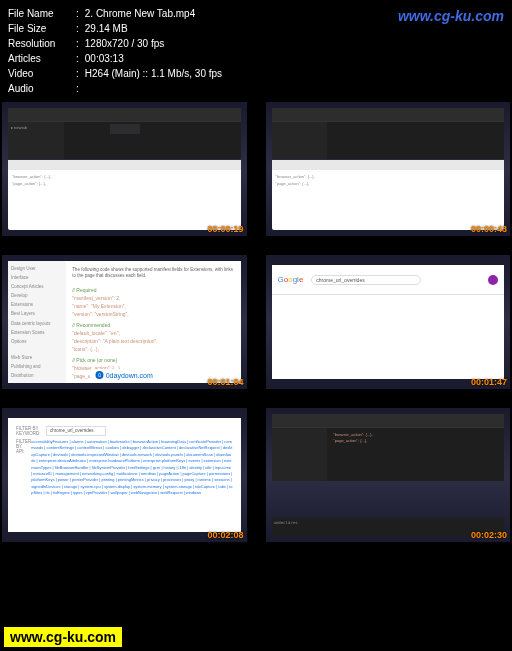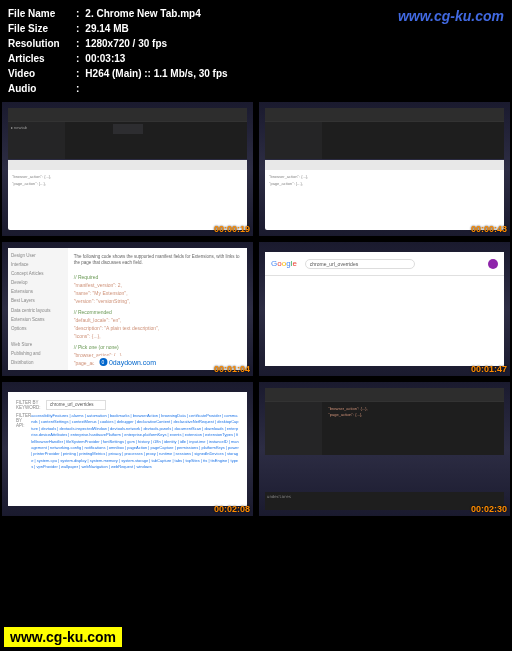--- a/index.html
+++ b/index.html
@@ -1,23 +1,23 @@
 <!DOCTYPE html>
 <html><head>
 <meta charset="utf-8">
 <style>
 *{margin:0;padding:0;box-sizing:border-box;font-family:Arial,sans-serif}
 body{width:512px;height:651px;background:#000;overflow:hidden;position:relative}
-.info{padding:6px 8px;color:#fff;font-size:10px;font-weight:bold;line-height:1.5;background:#000}
+.info{padding:6px 8px;color:#fff;font-size:10px;font-weight:normal;line-height:1.5;background:#000}
 .info-row{display:flex}
 .info-label{width:68px}
 .info-sep{margin-right:6px}
 .watermark-top{position:absolute;top:8px;right:8px;color:#4169E1;font-size:14px;font-weight:bold;font-style:italic}
 .watermark-bottom{position:absolute;bottom:4px;left:4px;background:#ff0;color:#000;font-size:14px;font-weight:bold;padding:2px 6px}
-.grid{display:grid;grid-template-columns:1fr 1fr;gap:6px;padding:0 2px}
+.grid{display:grid;grid-template-columns:1fr 1fr;gap:19px;padding:0 2px}
 .thumb{position:relative;height:134px;background:linear-gradient(180deg,#1a1a2e 0%,#2d2d44 50%,#1a1a2e 100%);overflow:hidden}
 .ts{position:absolute;bottom:2px;right:3px;color:#ff8c00;font-size:9px;font-weight:bold;text-shadow:0 0 2px #000}
 .editor{position:absolute;top:6px;left:6px;right:6px;height:38%;background:#1e1e1e;border-radius:2px}
 .editor-top{height:14px;background:#2d2d2d;border-bottom:1px solid #333}
 .editor-sidebar{position:absolute;left:0;top:14px;bottom:0;width:24%;background:#252526}
 .editor-main{position:absolute;left:24%;top:14px;right:0;bottom:0;background:#1e1e1e}
 .tab{position:absolute;top:2px;left:26%;width:30px;height:10px;background:#2d2d30}
 .browser{position:absolute;bottom:6px;left:6px;right:6px;height:52%;background:#fff;border-radius:2px}
 .browser-bar{height:10px;background:#e8e8e8}
 .code-area{padding:4px;font-size:4px;line-height:1.6;color:#888;font-family:monospace}
@@ -33,21 +33,21 @@
 .badge{position:absolute;bottom:8px;left:50%;transform:translateX(-50%);background:#fff;border-radius:8px;padding:2px 6px;font-size:7px;color:#0066cc;display:flex;align-items:center;gap:2px}
 .badge-icon{width:8px;height:8px;background:#0066cc;border-radius:50%;color:#fff;font-size:5px;display:flex;align-items:center;justify-content:center}
 .chrome-dev{position:absolute;top:6px;left:6px;right:6px;bottom:6px;background:#202124;display:flex}
 .dev-left{width:35%;background:#292a2d;border-right:1px solid #3c4043}
 .dev-right{flex:1;background:#202124;position:relative}
 .dev-popup{position:absolute;top:30%;left:15%;right:15%;height:40%;background:#3c4043;border-radius:4px;padding:4px}
 .dev-btn{width:28px;height:10px;background:#1a73e8;border-radius:2px;margin:4px auto 0;display:block}
 .dev-icons{position:absolute;bottom:8px;left:0;right:0;display:flex;justify-content:space-around;padding:0 10px}
 .dev-icon{width:10px;height:10px;background:#5f6368;border-radius:2px}
 .google-page{position:absolute;top:10px;left:6px;right:6px;bottom:10px;background:#fff}
-.google-bar{height:24px;border-bottom:1px solid #e0e0e0;display:flex;align-items:center;padding:0 6px}
+.google-bar{height:30px;border-bottom:1px solid #e0e0e0;display:flex;align-items:center;padding:0 6px}
 .google-logo{font-size:8px;color:#333}
 .google-logo .b{color:#4285f4}.google-logo .r{color:#ea4335}.google-logo .y{color:#fbbc05}.google-logo .g{color:#34a853}
 .google-search{margin-left:8px;height:10px;flex:1;max-width:110px;border:1px solid #ddd;border-radius:5px;font-size:5px;padding:0 4px;display:flex;align-items:center;color:#555}
 .google-avatar{width:10px;height:10px;background:#8e24aa;border-radius:50%;margin-left:auto}
 .ext-page{position:absolute;top:10px;left:6px;right:6px;bottom:10px;background:#fff;padding:8px}
 .ext-title{font-size:11px;color:#202124;margin-bottom:6px}
 .ext-filter{display:flex;font-size:4.5px;margin-bottom:3px}
 .ext-filter-label{width:30px;color:#888}
 .ext-filter-box{flex:1;border:1px solid #ddd;padding:1px 3px;color:#555;max-width:60px}
 .ext-tags{font-size:4px;line-height:1.6;color:#1a73e8;word-break:break-all}

